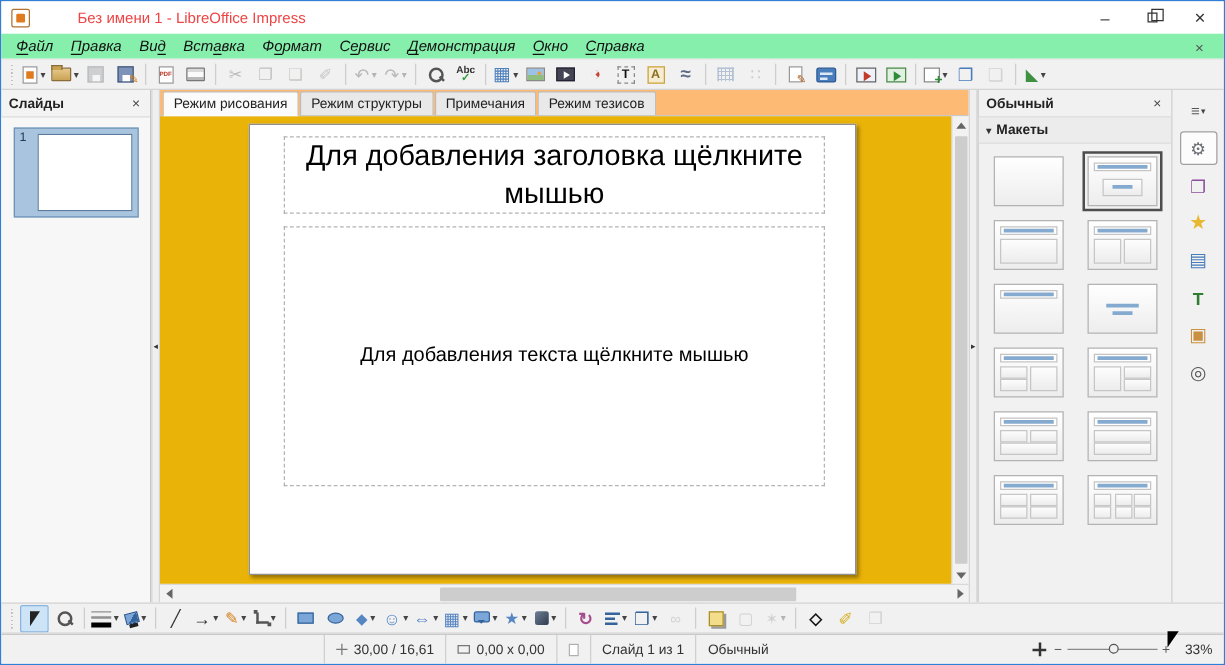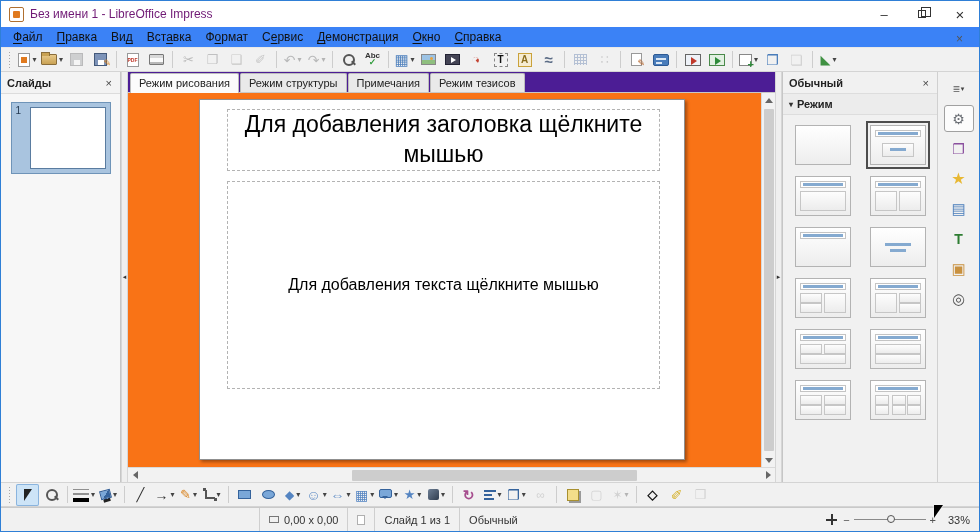--- a/index.html
+++ b/index.html
@@ -5,28 +5,28 @@
   * { box-sizing: border-box; margin: 0; padding: 0; }
   html,body { background:#fff; }
   body { font-family:"Liberation Sans", sans-serif; user-select:none; }
   .window { position:relative; width:980px; height:532px; border:1px solid #2f7fd6;
             background:#f1f1f1; display:flex; flex-direction:column; overflow:hidden; }
 
   
   .titlebar { height:26px; background:#fff; display:flex; align-items:center; padding:0 0 0 8px; flex:0 0 auto; }
   .app-icon { width:15px; height:15px; background:#fff; border:1px solid #b07030; border-radius:2px; margin-right:6px; position:relative; flex:0 0 auto;}
   .app-icon::after { content:""; position:absolute; inset:3px; background:#e07a1f; border-radius:1px; }
-  .title-text { font-size:12px; color:#701a75; white-space:nowrap; }
+  .title-text { font-size:12px; color:#ef4444; white-space:nowrap;margin-left:32px; }
   .win-controls { margin-left:auto; display:flex; height:100%; }
   .wc { width:38px; display:flex; align-items:center; justify-content:center; font-size:13px; color:#333; }
   .wc-restore i { width:8px; height:8px; border:1px solid #333; position:relative; display:block; background:#fff; }
   .wc-restore i::before { content:""; position:absolute; left:2px; top:-4px; width:8px; height:8px; border:1px solid #333; }
 
   
-  .menubar { height:20px; background:#3b82f6; display:flex; align-items:center; padding-left:5px; font-size:12px; color:#111; flex:0 0 auto; }
+  .menubar { height:20px; background:#86efac; display:flex; align-items:center; padding-left:5px; font-size:12px; color:#111; flex:0 0 auto;font-style:italic; }
   .menu-item { padding:2px 7px; white-space:nowrap; }
   .menu-item u { text-decoration:underline; text-underline-offset:2px; }
   .doc-close { margin-left:auto; padding:0 10px; font-size:12px; color:#555; }
 
   
   .toolbar { height:25px; background:#f1f1f1; border-top:1px solid #e8e8e8; border-bottom:1px solid #d4d4d4;
              display:flex; align-items:center; padding:0 3px; gap:1px; flex:0 0 auto; }
   .grip { width:5px; height:16px; margin:0 3px; background-image:repeating-linear-gradient(to bottom,#a8a8a8 0 1px,transparent 1px 3px); background-size:1px 100%; background-repeat:no-repeat; background-position:center; }
   .tsep { width:1px; height:17px; background:#cdcdcd; margin:0 3px; flex:0 0 auto; }
   .tb-btn { min-width:23px; height:22px; display:flex; align-items:center; justify-content:center; border-radius:2px; padding:0 1px; flex:0 0 auto; }
@@ -79,39 +79,39 @@
   .i-slideshow-current{background:#e2f0e2;border-color:#4a8a4a}
   .i-slideshow-current::after{content:"";position:absolute;left:5px;top:2px;border-left:6px solid #2e8b3a;border-top:4px solid transparent;border-bottom:4px solid transparent}
   .i-new-slide{width:13px;height:12px;background:#fff;border:1px solid #888;position:relative}
   .i-new-slide::after{content:"+";position:absolute;right:-3px;bottom:-5px;color:#2e8b3a;font-weight:bold;font-size:11px}
   .i-duplicate-slide::before{content:"❐";font-size:14px;color:#4a7dbb}
   .i-delete-slide::before{content:"❏";font-size:14px;color:#999}
   .i-slide-layout::before{content:"◣";font-size:13px;color:#3f9142}
 
   
   .center-col { display:flex; flex-direction:column; flex:1 1 auto; min-width:0; }
-  .tabsbar { height:21px; background:#4c1d95; border-bottom:1px solid #c8c8c8; display:flex; align-items:flex-end; padding-left:2px; flex:0 0 auto; }
+  .tabsbar { height:21px; background:#fdba74; border-bottom:1px solid #c8c8c8; display:flex; align-items:flex-end; padding-left:2px; flex:0 0 auto; }
   .vtab { font-size:11px; color:#222; padding:3px 8px; background:#e9e9e9; border:1px solid #bdbdbd; border-bottom:none; margin-right:1px; border-radius:2px 2px 0 0; position:relative; white-space:nowrap; }
   .vtab.active { background:#fbfbfb; margin-bottom:-1px; padding-bottom:4px; z-index:2; }
 
   
   .main { flex:1 1 auto; display:flex; min-height:0; }
   .panel-header { height:21px; display:flex; align-items:center; font-size:11px; font-weight:bold; color:#222; padding:0 6px; flex:0 0 auto; }
   .panel-x { margin-left:auto; font-size:11px; font-weight:normal; color:#444; padding:0 2px; }
 
   .slides-panel { width:120px; background:#f3f3f3; border-right:1px solid #c6c6c6; display:flex; flex-direction:column; }
   .slides-body { flex:1; background:#f7f7f7; border-top:1px solid #dcdcdc; }
   .slide-thumb { width:100px; height:72px; margin:8px auto 0; background:#a9c4df; border:1px solid #6f94b8; position:relative; }
   .slide-thumb .num { position:absolute; left:4px; top:2px; font-size:10px; color:#243a52; }
   .slide-thumb .page { position:absolute; left:18px; top:4px; right:4px; bottom:4px; background:#fff; border:1px solid #5a7ca0; }
 
   .splitter { width:7px; background:#efefef; border-left:1px solid #d6d6d6; border-right:1px solid #d6d6d6; display:flex; align-items:center; justify-content:center; font-size:7px; color:#333; }
 
   .canvas-row { flex:1; display:flex; min-height:0; }
-  .workspace { flex:1; background:#f97316; position:relative; overflow:hidden; }
+  .workspace { flex:1; background:#eab308; position:relative; overflow:hidden; }
   .slide { position:absolute; left:71px; top:6px; width:486px; height:361px; background:#fff; border:1px solid #8f8f8f; box-shadow:2px 2px 3px rgba(0,0,0,.35); }
   .ph { position:absolute; left:27px; width:433px; border:1px dashed #b3b3b3; display:flex; align-items:center; justify-content:center; text-align:center; color:#000; }
   .ph-title { top:9px; height:62px; font-size:23px; line-height:1.3; }
   .ph-body  { top:81px; height:208px; font-size:16px; }
 
   
   .vscroll { width:14px; background:#f2f2f2; border-left:1px solid #d9d9d9; display:flex; flex-direction:column; align-items:center; flex:0 0 auto; }
   .hscroll { height:15px; background:#f2f2f2; border-top:1px solid #d9d9d9; display:flex; align-items:center; flex:0 0 auto; }
   .sc-btn { width:14px; height:14px; display:flex; align-items:center; justify-content:center; flex:0 0 auto; }
   .tri { width:0; height:0; }
@@ -389,21 +389,21 @@
     </div>
 
     <div class="splitter">▸</div>
 
     <div class="props-panel">
       <div class="panel-header">
         <span>Обычный</span>
         <span class="panel-x">×</span>
       </div>
       <div class="section-header">
-        <span>Режим</span>
+        <span>Макеты</span>
       </div>
       <div class="layouts">
 
       <span class="lay p-blank">
             <span class="thumb"></span>
           </span>
           <span class="lay p-title-sub active">
             <span class="thumb">
               <i class="lt"></i>
               <i class="b b1"></i>
@@ -573,20 +573,24 @@
           <span class="tbi i-points"></span>
         </span><span class="tb-btn">
           <span class="tbi i-glue-points-edit"></span>
         </span><span class="tb-btn disabled">
           <span class="tbi i-to-3d"></span>
         </span></span>
   </div>
 
   <div class="statusbar">
     <div class="sb-cell sb-spacer"></div>
+    <div class="sb-cell">
+      <span class="sb-ico-pos"></span>
+      <span>30,00 / 16,61</span>
+    </div>
     <div class="sb-cell">
       <span class="sb-ico-size"></span>
       <span>0,00 x 0,00</span>
     </div>
     <div class="sb-cell">
       <span class="sb-ico-doc"></span>
     </div>
     <div class="sb-cell">Слайд 1 из 1</div>
     <div class="sb-cell sb-style">Обычный</div>
     <div class="sb-zoom">

